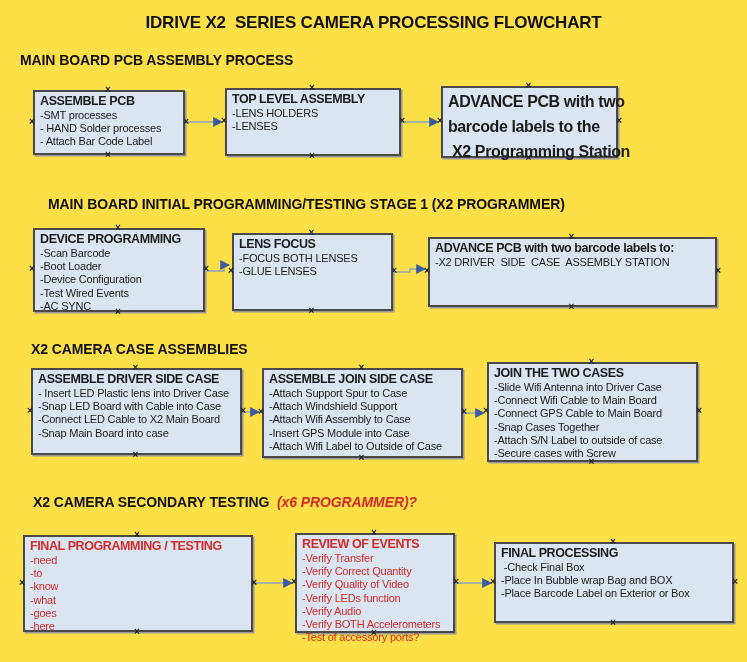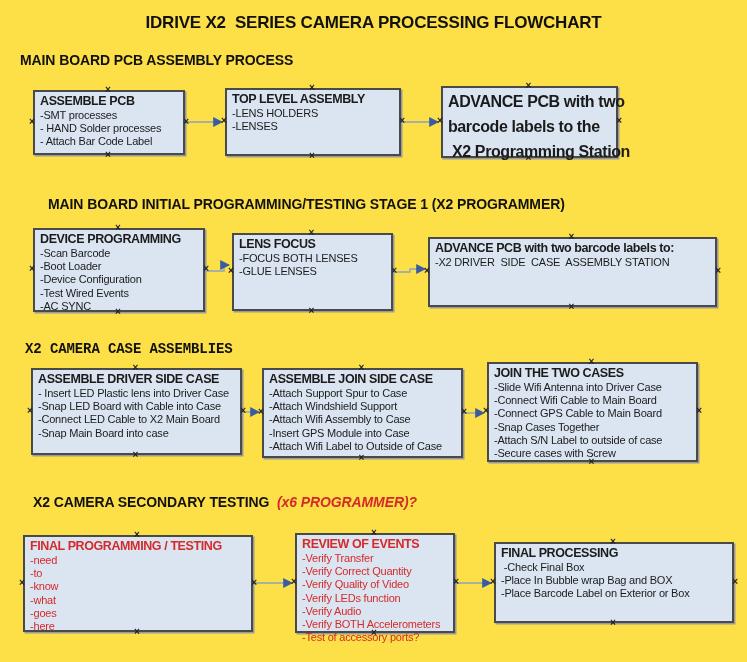--- a/index.html
+++ b/index.html
@@ -7,21 +7,21 @@
   #canvas{position:relative;width:747px;height:662px;background:#fde047;overflow:hidden;}
 
   .main-title{position:absolute;left:0;right:0;top:13px;text-align:center;
     font-size:17px;font-weight:bold;color:#111;letter-spacing:-0.2px;white-space:pre;}
 
   .sec-header{position:absolute;font-size:14px;font-weight:bold;color:#111;
     letter-spacing:-0.1px;white-space:pre;}
   .sec-header .red-part{color:#d42a2a;font-style:italic;}
   #sh0{left:20px;top:52px;}
   #sh1{left:20px;top:196px;margin-left:28px;}
-  #sh2{left:25px;top:341px;font-family:Liberation Mono, monospace;}
+  #sh2{left:31px;top:341px;}
   #sh3{left:33px;top:494px;}
 
   .fc-box{position:absolute;box-sizing:border-box;background:#dbe5f1;
     border:2px solid #4a4a4a;box-shadow:1.5px 1.5px 0 #9a9a9a;padding:2px 5px;}
   .box-title{font-size:12.5px;font-weight:bold;line-height:1.2;letter-spacing:-0.4px;
     white-space:pre;color:#1b1b1b;}
   .box-items{font-size:11px;line-height:1.2;letter-spacing:-0.2px;
     white-space:pre;color:#1b1b1b;}
   .fc-box.red .box-title,.fc-box.red .box-items{color:#d42a2a;}
   #b02 .box-title{line-height:1.55;font-size:16px;}

